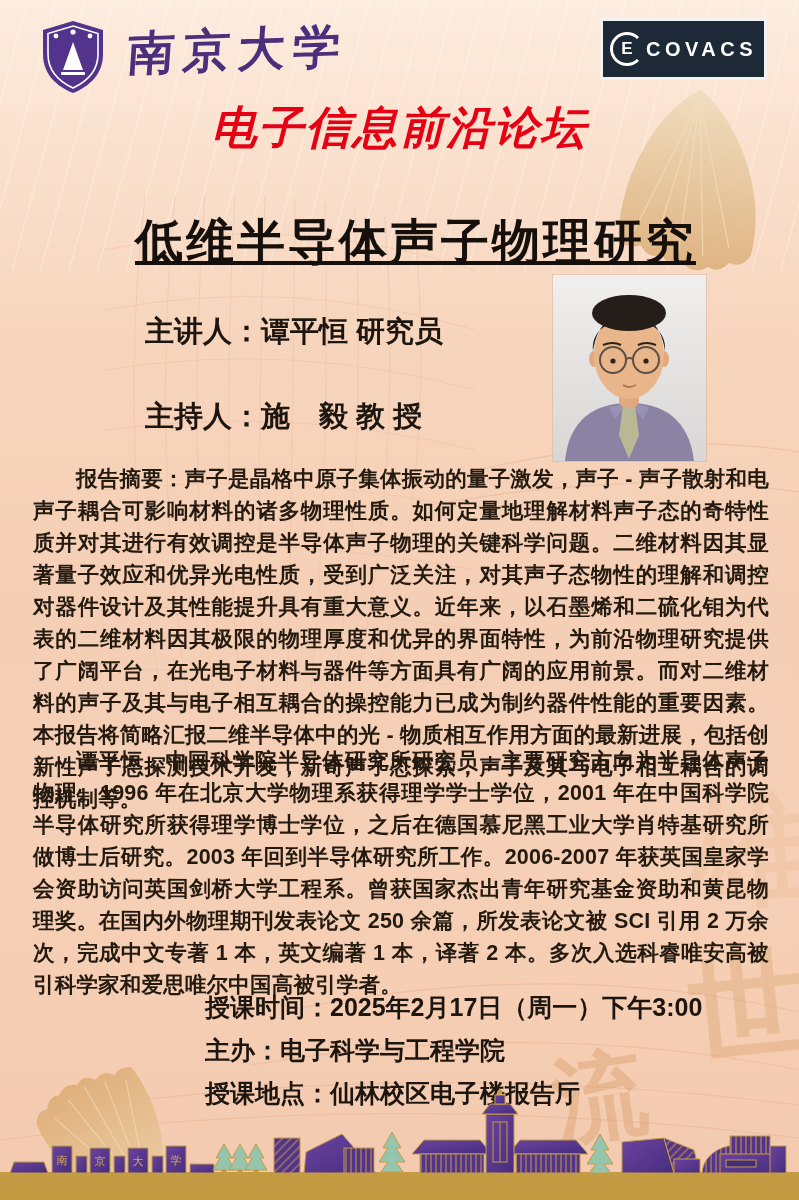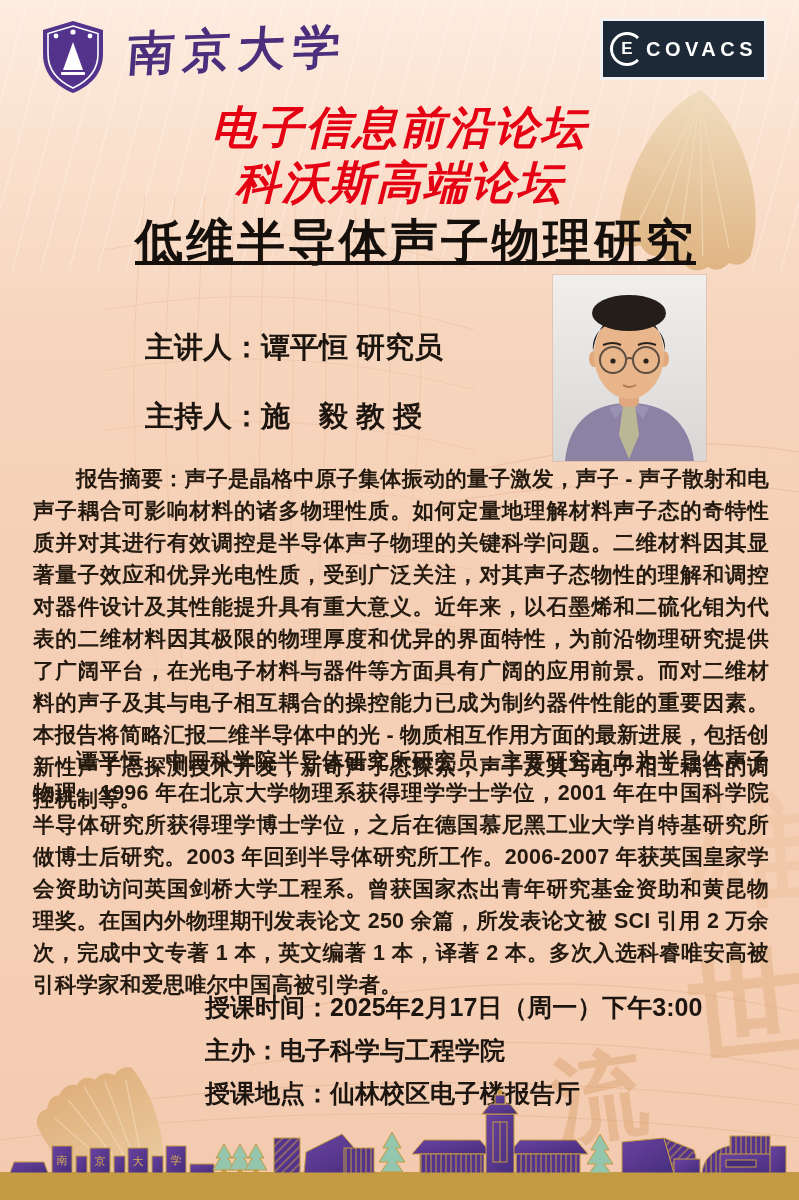--- a/index.html
+++ b/index.html
@@ -45,21 +45,21 @@
   .ecovacs .rest { color:#fff; font-size:20px; font-weight:bold; letter-spacing:4.5px; }
 
   
   .red-title { position:absolute; left:0; top:100px; width:100%; text-align:center;
     color:#e60013; font-size:45px; font-weight:900; line-height:55px; letter-spacing:2px;font-style:italic; }
   .black-title { position:absolute; left:16px; top:210px; width:100%; text-align:center;
     color:#16100c; font-size:48px; font-weight:900; letter-spacing:3px;text-decoration:underline; }
 
   
   .person-line { position:absolute; left:145px; color:#1d150f; font-size:29px; font-weight:800; white-space:nowrap; }
-  .speaker-line { top:328px; }
+  .speaker-line { top:312px; }
   .host-line { top:397px; }
 
   
   .photo { position:absolute; left:553px; top:275px; width:153px; height:186px; box-shadow:0 0 0 1px rgba(0,0,0,.08); }
 
   
   .para {
     position:absolute; left:33px; width:736px; color:#241a10;
     font-size:21.5px; line-height:32px; font-weight:600; text-align:justify; text-indent:2em; letter-spacing:.2px;
   }
@@ -168,21 +168,20 @@
   <div class="ecovacs">
     <span class="e-wrap">
       <span class="e-arc"></span>
       <span class="e-letter">E</span>
     </span>
     <span class="rest">COVACS</span>
   </div>
 
   <div class="red-title">
     <div>电子信息前沿论坛</div>
-    <div>科沃斯高端论坛</div>
   </div>
   <div class="black-title">低维半导体声子物理研究</div>
 
   <div class="person-line speaker-line">
     <span>主讲人：</span><span>谭平恒 研究员</span>
   </div>
   <div class="person-line host-line">
     <span>主持人：</span><span>施　毅 教 授</span>
   </div>
 

